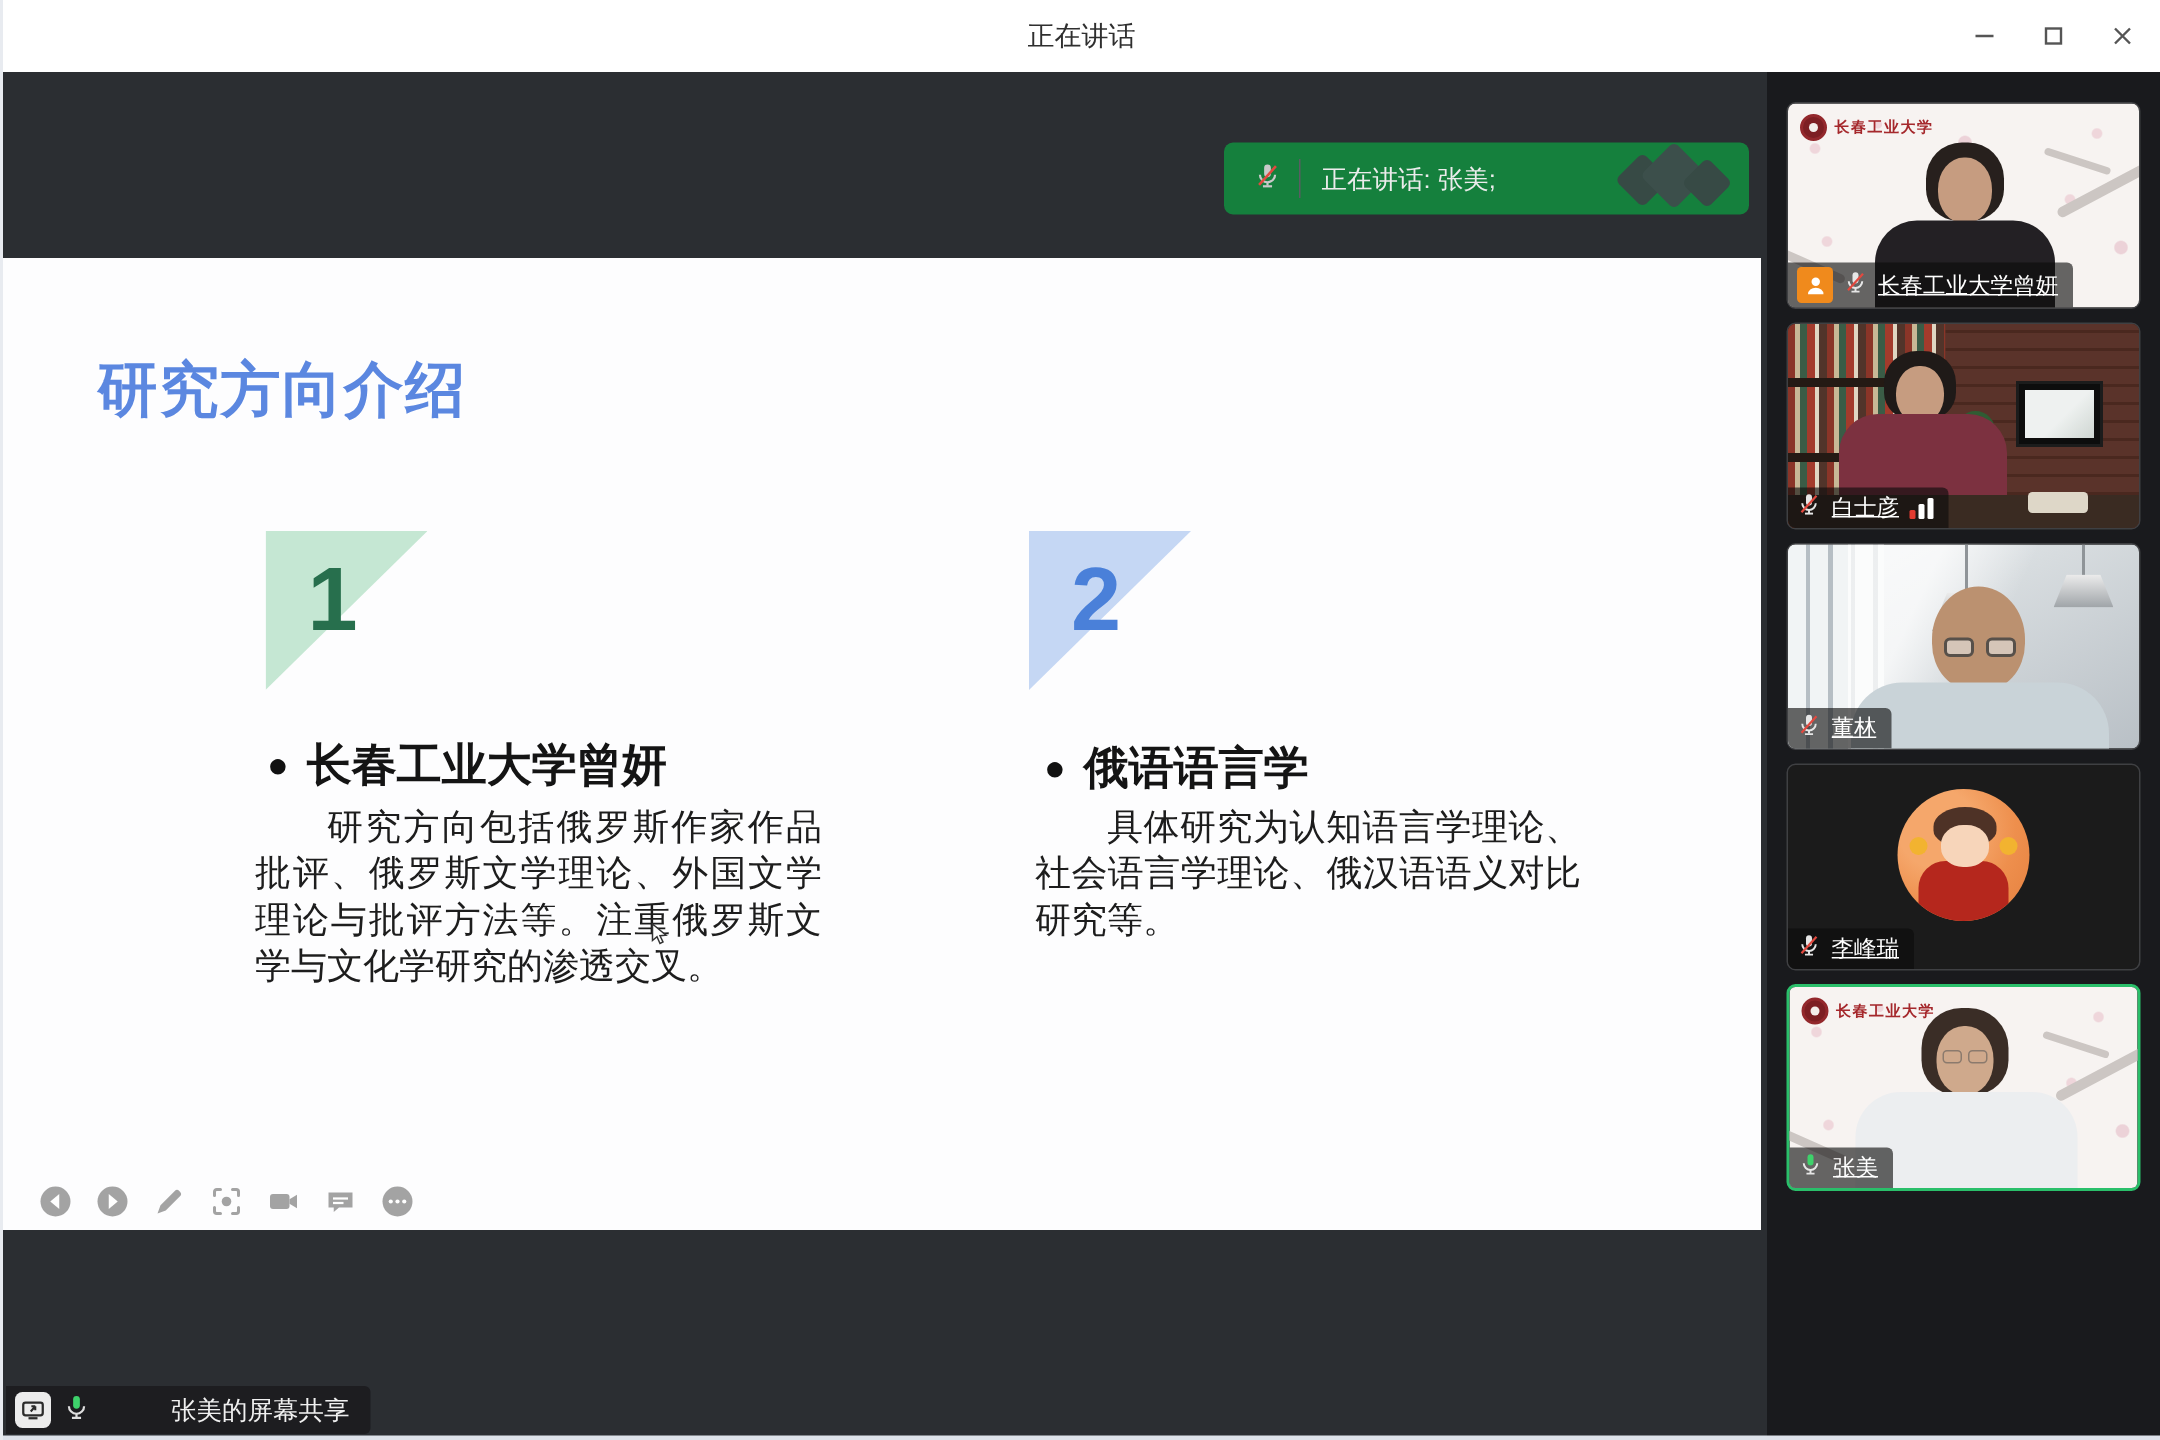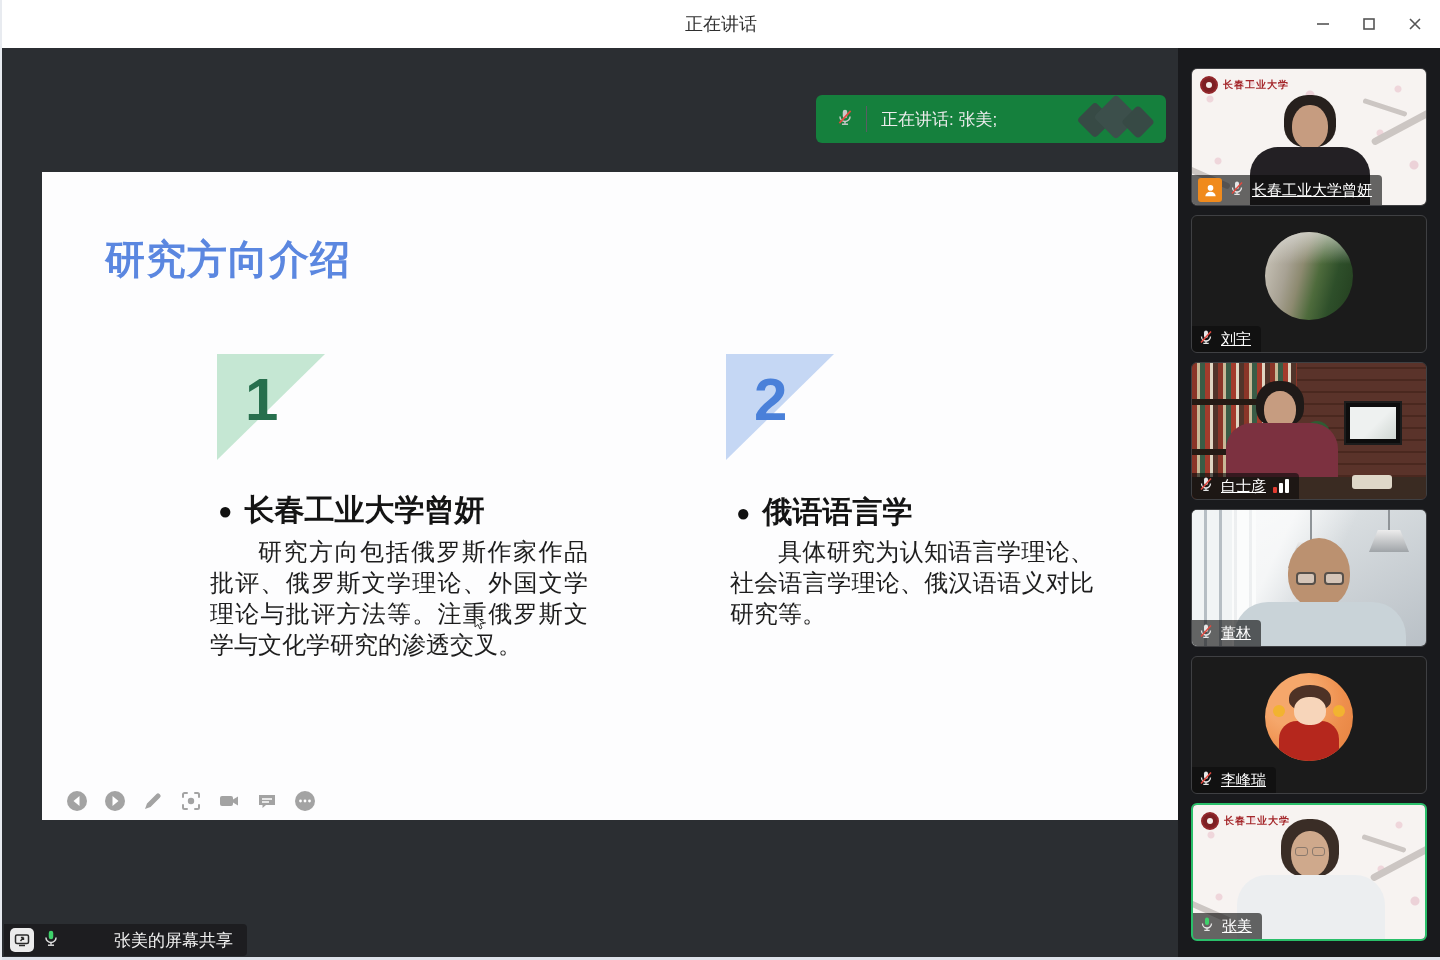--- a/index.html
+++ b/index.html
@@ -20,21 +20,21 @@
   .speak-panel { position:absolute; top:47px; right:14px; width:350px; height:48px; background:#15803d; border-radius:6px; display:flex; align-items:center; padding:0 10px 0 20px; }
   .speak-divider { width:1px; height:26px; background:#5a5d63; margin:0 14px 0 12px; }
   .speak-text { color:#ececec; font-size:17px; flex:1; white-space:nowrap; }
   .tm-logo { position:relative; width:76px; height:44px; opacity:.85; }
   .tm-logo .d { position:absolute; transform:rotate(45deg); border-radius:4px; }
   .tm-logo .d1 { width:26px; height:26px; left:2px; top:10px; background:#3d4147; }
   .tm-logo .d2 { width:32px; height:32px; left:20px; top:4px; background:#43474e; }
   .tm-logo .d3 { width:24px; height:24px; left:46px; top:13px; background:#3d4147; }
 
   
-  .slide { position:absolute; top:124px; left:0; width:1172px; height:648px; background:#fdfdfe;margin-left:40px; }
+  .slide { position:absolute; top:124px; left:0; width:1172px; height:648px; background:#fdfdfe; }
   .slide-title { position:absolute; left:63px; top:60px; font-size:40px; font-weight:bold; color:#5b87e0; letter-spacing:1px; }
 
   .tri { position:absolute; width:108px; height:106px; clip-path:polygon(0 0,100% 0,0 100%); }
   .tri1 { left:175px; top:182px; background:#c5e7d3; }
   .tri2 { left:684px; top:182px; background:#c5d7f4; }
   .tri-num { position:absolute; font-size:60px; font-weight:800; line-height:1; }
   .num1 { left:203px; top:198px; color:#276f4d; }
   .num2 { left:712px; top:198px; color:#4a80d9; }
 
   .sec-head { position:absolute; font-size:30px; font-weight:bold; color:#141414; display:flex; align-items:center; white-space:nowrap; }
@@ -327,35 +327,20 @@
               <path d="M3.5 7.5a4.5 4.5 0 0 0 9 0" fill="none" stroke="#e6e6e6" stroke-width="1.3"></path>
               <line x1="8" y1="12" x2="8" y2="14" stroke="#e6e6e6" stroke-width="1.3"></line>
               <line x1="5.3" y1="14.4" x2="10.7" y2="14.4" stroke="#e6e6e6" stroke-width="1.3"></line>
               <line x1="3" y1="13.5" x2="13" y2="2.5" stroke="#e2493f" stroke-width="1.5"></line>
             </svg>
         </span>
         <span class="nm">长春工业大学曾妍</span>
       </div>
     </div>
 
-    <div class="tile t2">
-      <div class="avatar-circle av-liuyu"></div>
-      <div class="namebar">
-        <span>
-          <svg width="16" height="16" viewBox="0 0 16 16">
-              <rect x="6" y="1.5" width="4" height="7.5" rx="2" fill="#e6e6e6"></rect>
-              <path d="M3.5 7.5a4.5 4.5 0 0 0 9 0" fill="none" stroke="#e6e6e6" stroke-width="1.3"></path>
-              <line x1="8" y1="12" x2="8" y2="14" stroke="#e6e6e6" stroke-width="1.3"></line>
-              <line x1="5.3" y1="14.4" x2="10.7" y2="14.4" stroke="#e6e6e6" stroke-width="1.3"></line>
-              <line x1="3" y1="13.5" x2="13" y2="2.5" stroke="#e2493f" stroke-width="1.5"></line>
-            </svg>
-        </span>
-        <span class="nm">刘宇</span>
-      </div>
-    </div>
 
     <div class="tile t3">
       <div class="scene">
         <div class="shelf"></div>
           <div class="shelfbar sb1"></div>
           <div class="shelfbar sb2"></div>
         <div class="brick"></div>
           <div class="screen"></div>
           <div class="plant"></div>
         <i class="p-hair"></i>

